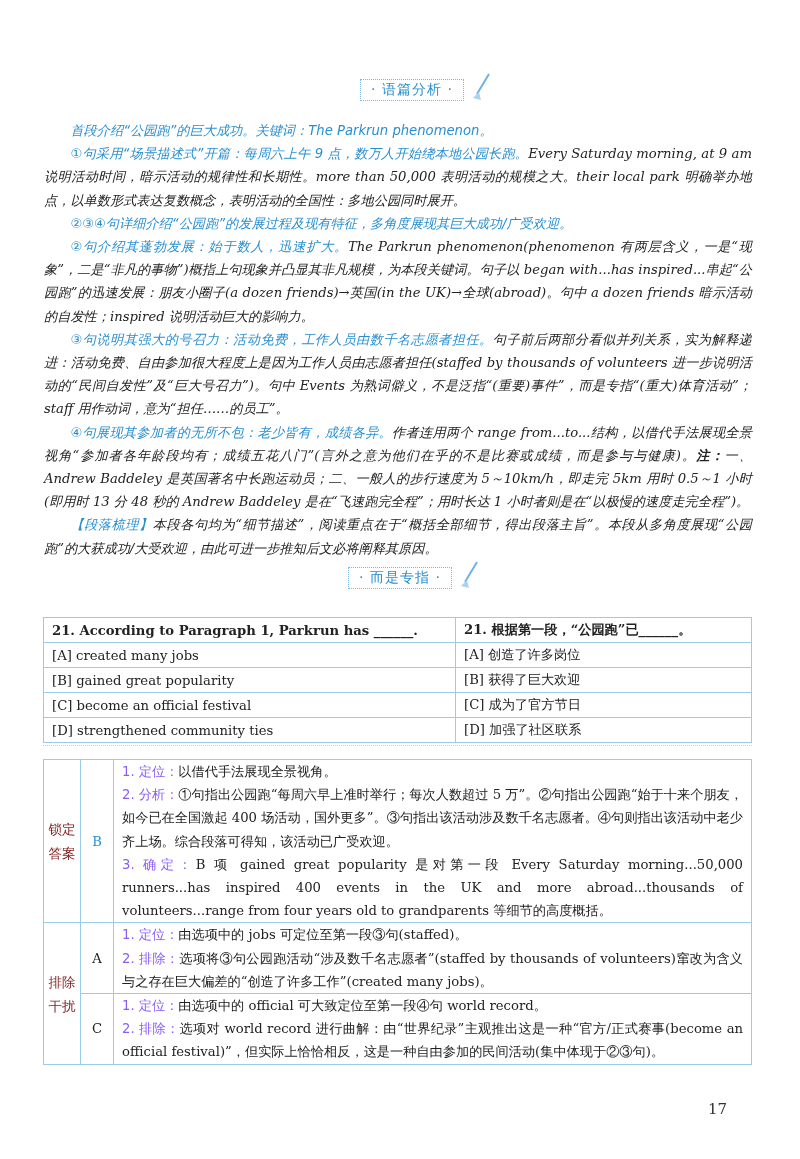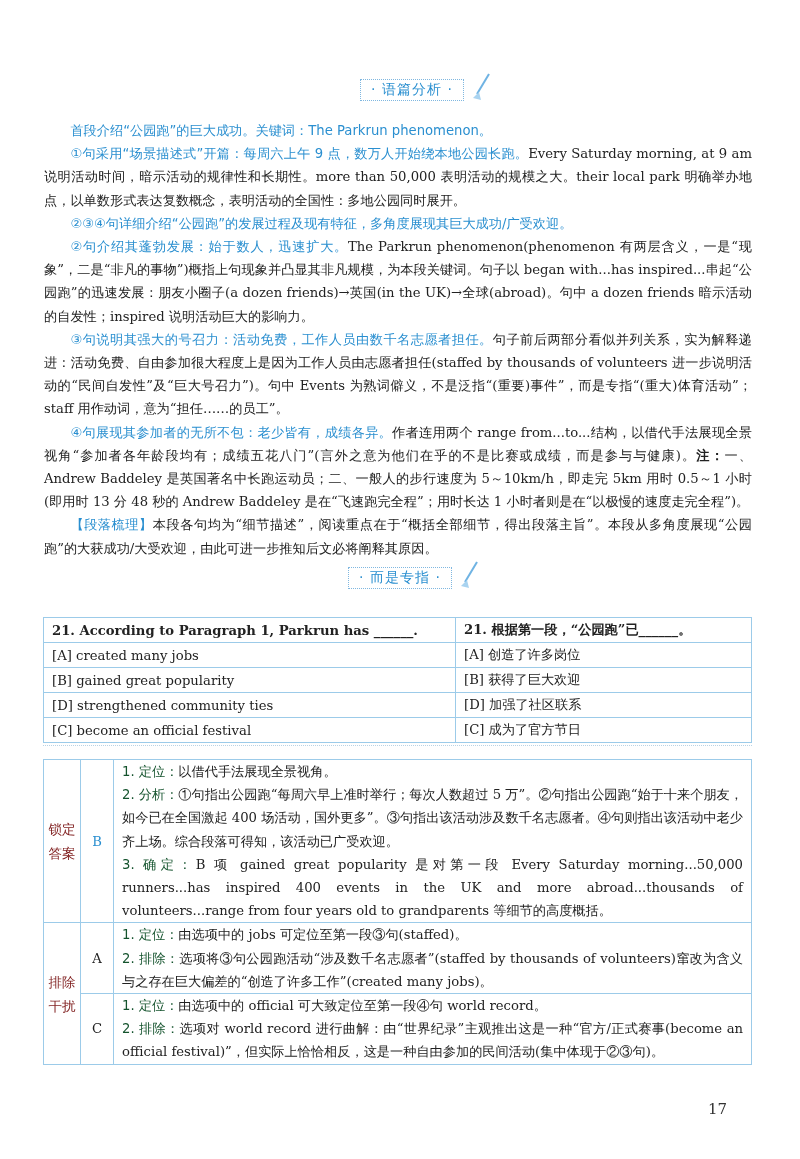--- a/index.html
+++ b/index.html
@@ -5,37 +5,37 @@
   html, body { margin:0; padding:0; background:#ffffff; }
   body { width:800px; height:1159px; position:relative; overflow:hidden;
          font-family:"DejaVu Serif","Liberation Serif",serif; color:#222; }
   .page { position:absolute; left:0; top:0; width:800px; height:1159px; }
   .sec-title { position:absolute; left:0; width:800px; text-align:center; }
   .sec-box { display:inline-block; border:1px dotted #7fb7e0; padding:1px 10px;
              color:#2a8fd0; font-family:"DejaVu Sans","Liberation Sans",sans-serif;
              font-size:14px; letter-spacing:1px; position:relative; }
   .pen { position:absolute; right:-30px; top:-8px; width:22px; height:30px; }
   .analysis { position:absolute; left:44px; width:708px; font-size:13.2px; line-height:23.2px; text-align:justify; }
-  .analysis p { margin:0; }
+  .analysis p { margin:0;font-style:italic; }
   .ind { text-indent:2em; }
   .hl { color:#2a8fd0; font-family:"DejaVu Sans","Liberation Sans",sans-serif; }
   table.q { position:absolute; left:43px; top:617px; width:709px; border-collapse:collapse;
             font-size:13.2px; border:1.5px solid #58a8dc; }
   table.q td { border:1px solid #9ccbe9; height:24px; padding:0 8px;margin-top:8px; }
   table.q td.en { width:395px; }
   table.q tr.head td { font-weight:bold; }
   .dotsep { position:absolute; left:43px; top:745px; width:709px; border-top:1px dotted #b9d3e5; }
   table.ans { position:absolute; left:43px; top:759px; width:709px; border-collapse:collapse;
               font-size:13.2px; line-height:23.2px; border:1.5px solid #58a8dc; }
   table.ans td { border:1px solid #9ccbe9; vertical-align:middle; }
   table.ans td.lab { width:34px; text-align:center; color:#7f1d1d; font-family:"DejaVu Sans","Liberation Sans",sans-serif; font-size:13.5px; line-height:24px; }
   table.ans td.opt { width:30px; text-align:center; }
   table.ans td.opt.b { color:#2a8fd0; }
   table.ans td.txt { padding:0 8px; text-align:justify; }
-  .k { color:#14532d; font-family:"DejaVu Sans","Liberation Sans",sans-serif; }
+  .k { color:#8b5cf6; font-family:"DejaVu Sans","Liberation Sans",sans-serif; }
   .pageno { position:absolute; left:708px; top:1100px; font-size:15px; color:#333; }
 </style>
 </head>
 <body>
 
 <div class="page">
 
   <div class="sec-title" style="top:79px;padding-left:12px;">
     <span class="sec-box">
       <span>· 语篇分析 ·</span>
@@ -74,26 +74,26 @@
     </tr>
     <tr>
       <td class="en">[A] created many jobs</td>
       <td>[A] 创造了许多岗位</td>
     </tr>
     <tr>
       <td class="en">[B] gained great popularity</td>
       <td>[B] 获得了巨大欢迎</td>
     </tr>
     <tr>
+      <td class="en">[C] become an official festival</td>
+      <td>[C] 成为了官方节日</td>
+    </tr>
+    <tr>
       <td class="en">[D] strengthened community ties</td>
       <td>[D] 加强了社区联系</td>
-    </tr>
-    <tr>
-      <td class="en">[C] become an official festival</td>
-      <td>[C] 成为了官方节日</td>
     </tr>
   </tbody>
     </table>
 
   <div class="dotsep"></div>
 
   <table class="ans">
     <tbody>
         <tr>
       <td class="lab">锁定答案</td>

